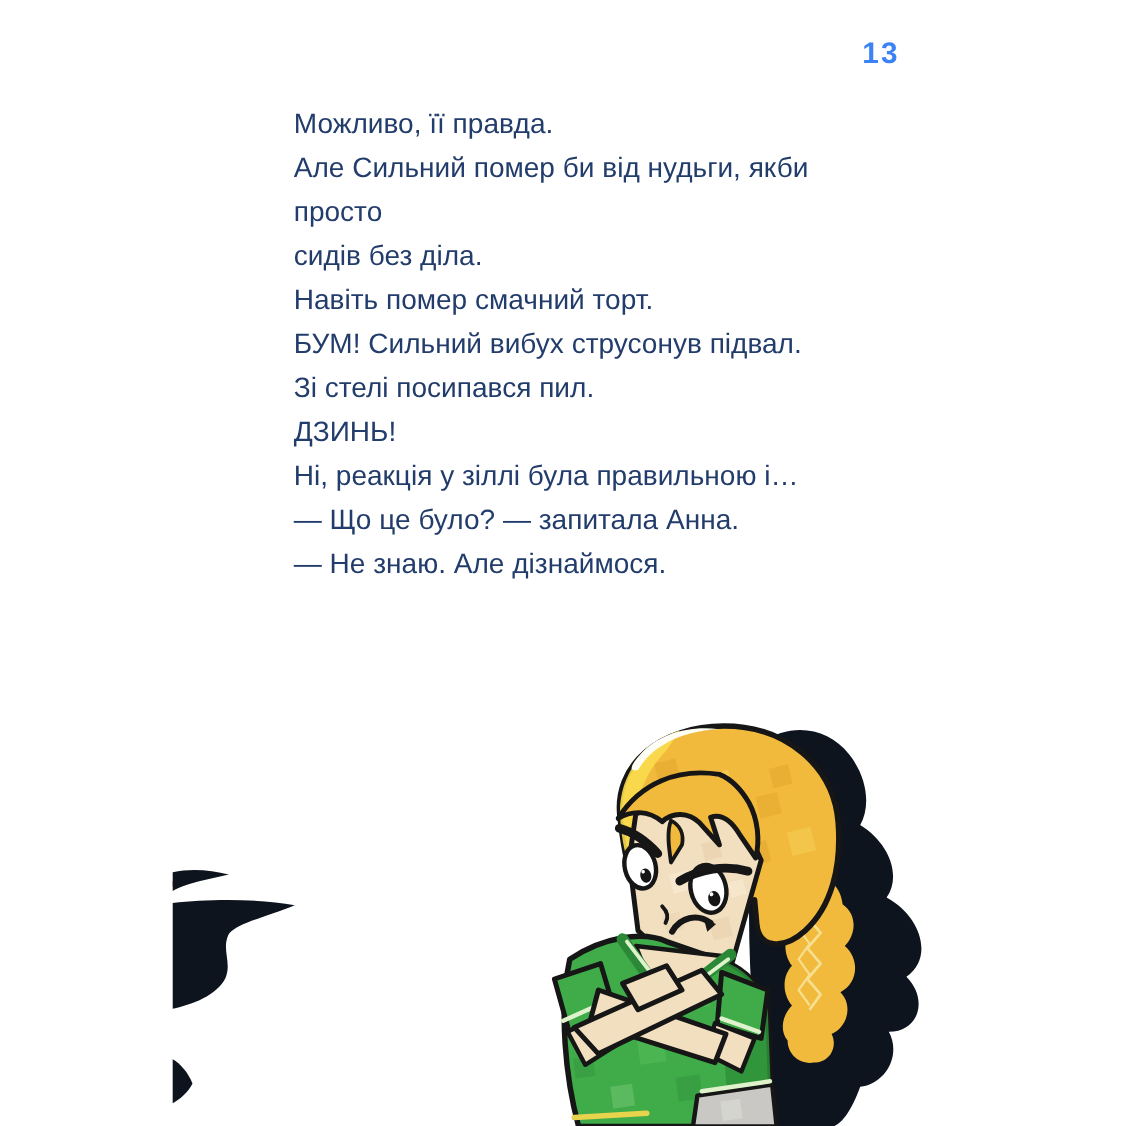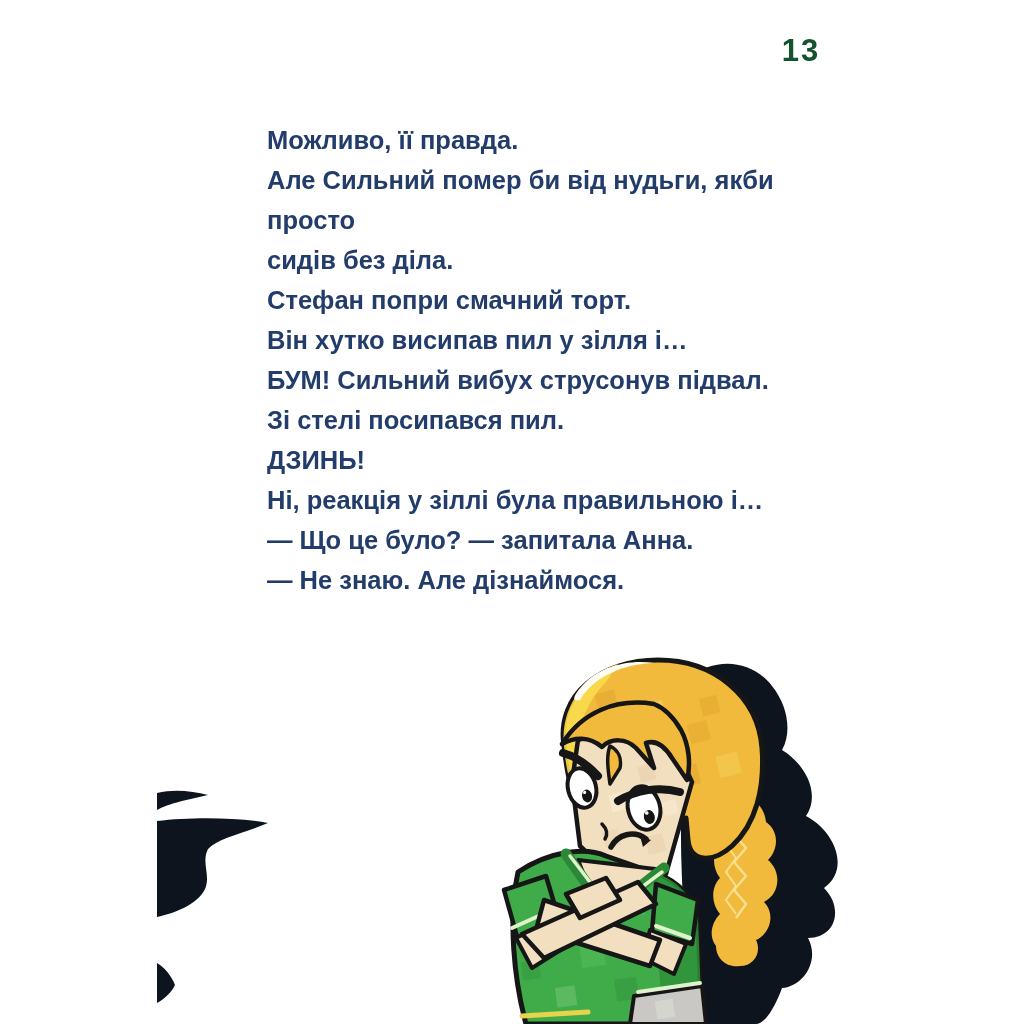--- a/index.html
+++ b/index.html
@@ -8,31 +8,31 @@
     background: #ffffff;
     position: relative;
     overflow: hidden;
     font-family: "Liberation Sans", "DejaVu Sans", sans-serif;
   }
   .page { position: absolute; inset: 0; }
   .page-number {
     position: absolute;
     top: 33px; left: 778px; width: 46px;
     text-align: center;
-    font-size: 31px;
+    font-size: 27px;
     font-weight: bold;
     letter-spacing: 2px;
-    color: #14532d;
+    color: #3b82f6;
   }
   .story {
     position: absolute;
-    left: 267px; top: 120px; width: 520px;
+    left: 267px; top: 93px; width: 520px;
     font-size: 25.5px;
     line-height: 40px;
-    font-weight: 700;
+    font-weight: 400;
     color: #223c6b;
   }
   .story p { margin: 0; white-space: pre-line; }
   .corner-art {
     position: absolute;
     left: 150px; top: 788px;
     width: 130px; height: 236px;
   }
   .girl-art {
     position: absolute;
@@ -44,22 +44,21 @@
 <body>
 
 <div class="page">
 
   <div class="page-number">13</div>
 
   <div class="story">
     <p>Можливо, її правда.</p>
     <p>Але Сильний помер би від нудьги, якби просто
 сидів без діла.</p>
-    <p>Стефан попри смачний торт.</p>
-    <p>Він хутко висипав пил у зілля і…</p>
+    <p>Навіть помер смачний торт.</p>
     <p>БУМ! Сильний вибух струсонув підвал.</p>
     <p>Зі стелі посипався пил.</p>
     <p>ДЗИНЬ!</p>
     <p>Ні, реакція у зіллі була правильною і…</p>
     <p>— Що це було? — запитала Анна.</p>
     <p>— Не знаю. Але дізнаймося.</p>
   </div>
 
   <svg class="corner-art" viewBox="0 0 130 236" aria-hidden="true">
     <path d="M7,13 L30,8 L27,14 L7,18 Z" fill="#c0392b"></path>

